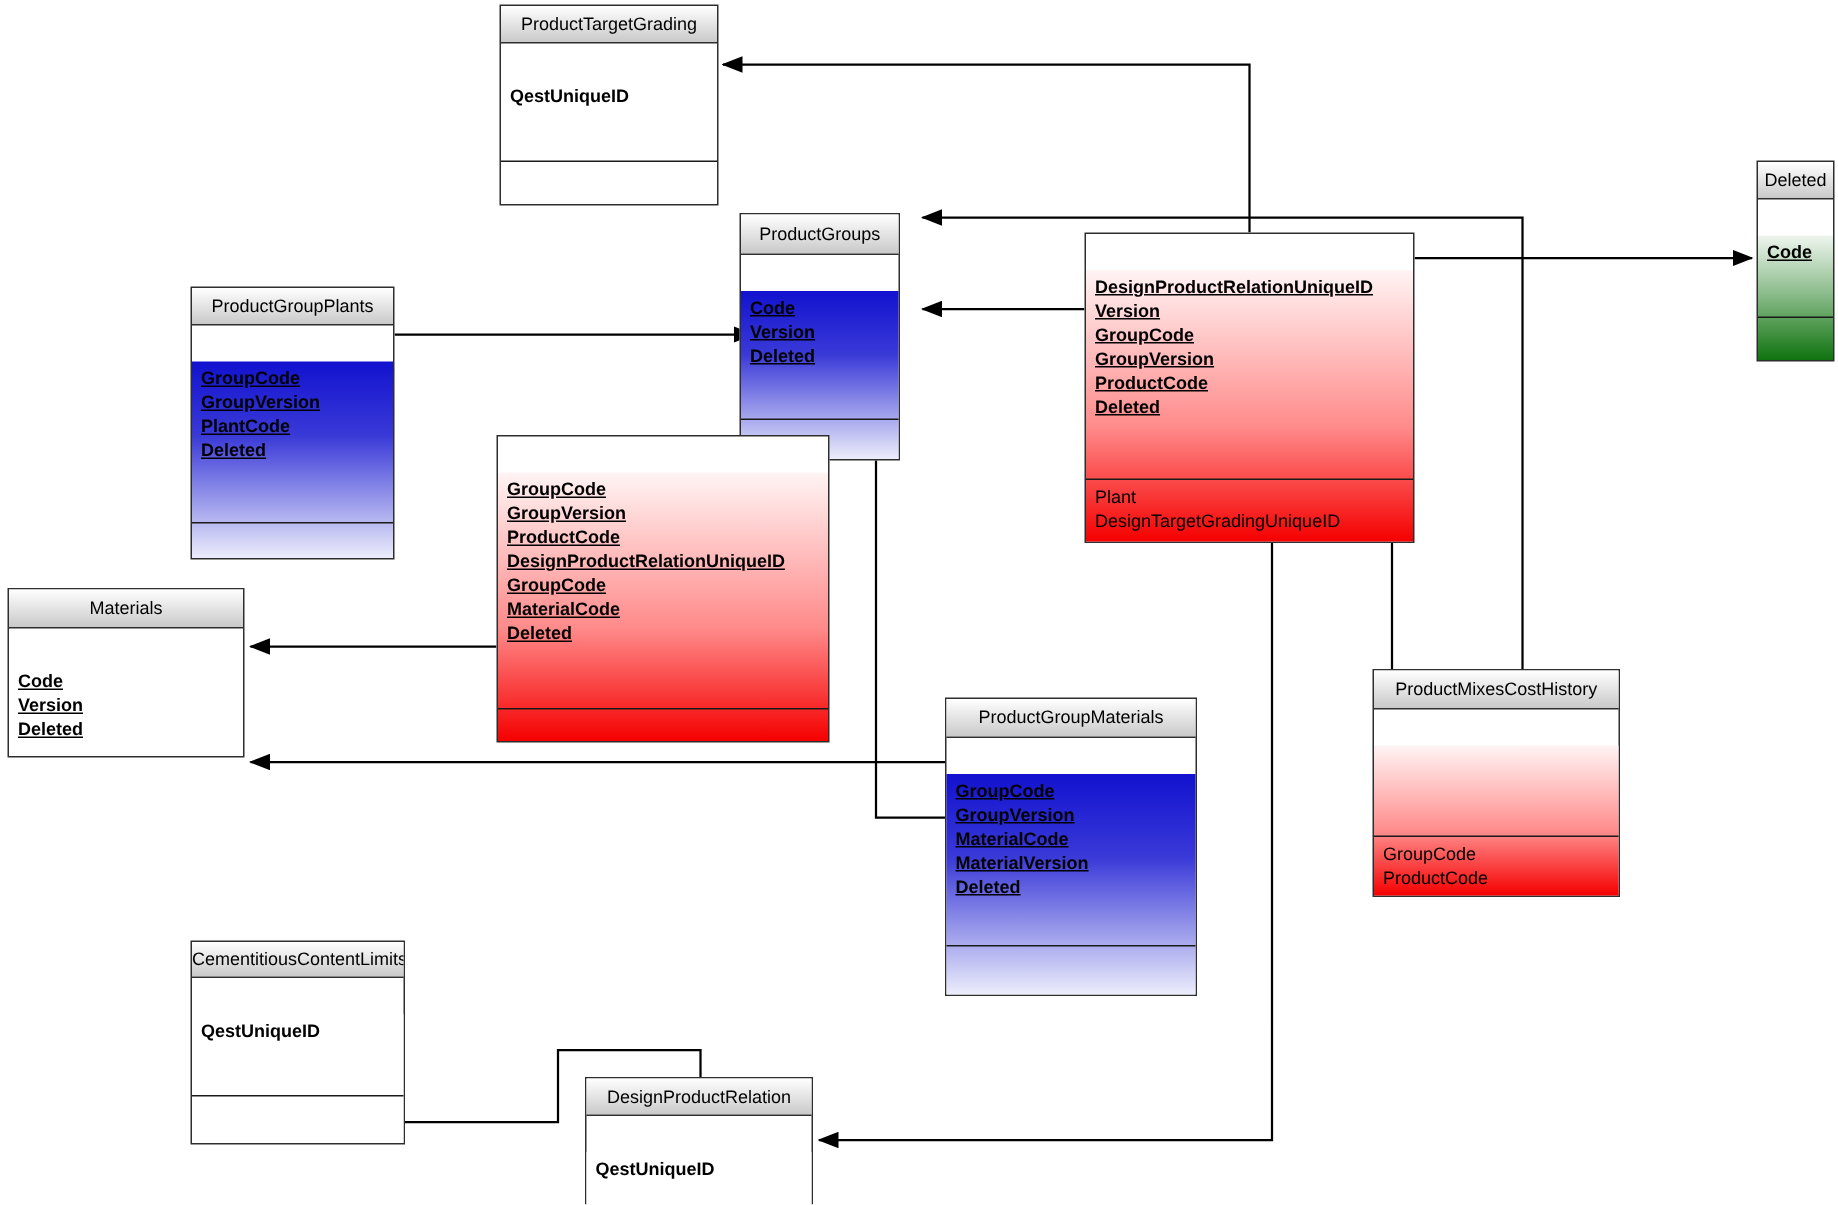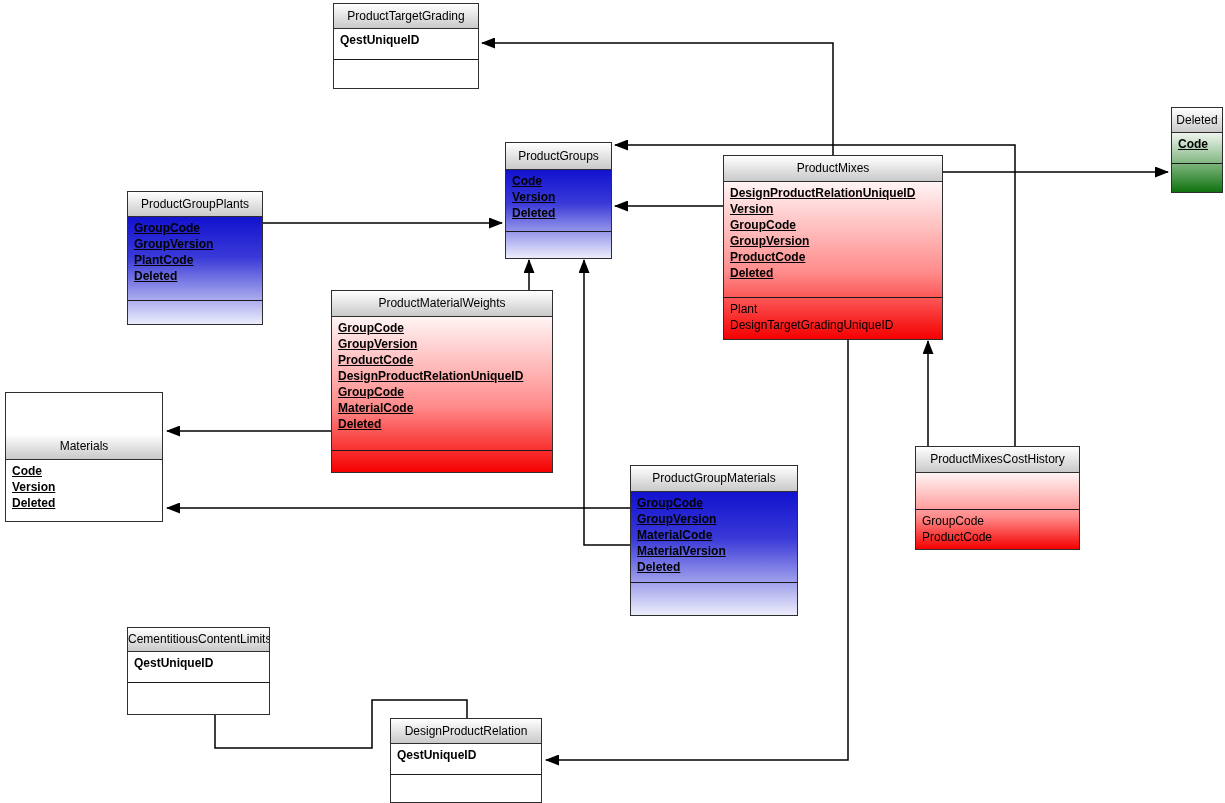--- a/index.html
+++ b/index.html
@@ -31,20 +31,21 @@
     border-bottom: 1px solid #2e2e2e;
     background: linear-gradient(180deg, #ffffff 0%, #c9c9c9 100%);
     white-space: nowrap;
     overflow: hidden;
   }
   .entity-body { position: relative; }
   .entity-section {
     box-sizing: border-box;
     overflow: hidden;
     padding-top: 3px;
+    margin-top: 24px;
   }
   .entity-section + .entity-section { border-top: 1px solid #1a1a1a; }
   .entity-row {
     padding: 0 4px 0 6px;
     line-height: 16px;
     white-space: nowrap;
   }
   .row-key  { font-weight: bold; text-decoration: underline; }
   .row-bold { font-weight: bold; }
   .row-plain { font-weight: normal; }
@@ -83,21 +84,21 @@
     </div>
     <div class="entity" style="left: 1171px; top: 107px; width: 52px;">
       <div class="entity-header" style="height: 24px; line-height: 24px; background: linear-gradient(rgb(255, 255, 255) 0%, rgb(201, 201, 201) 100%);">Deleted</div>
       <div class="entity-body" style="background: linear-gradient(rgb(238, 245, 238) 0%, rgb(143, 190, 143) 45%, rgb(15, 115, 15) 100%);">
         <div class="entity-section" style="height: 30px;">
           <div class="entity-row row-key">Code</div>
         </div>
         <div class="entity-section" style="height: 29px;"></div>
       </div>
     </div>
-    <div class="entity" style="left: 505px; top: 142px; width: 107px;">
+    <div class="entity" style="left: 493px; top: 142px; width: 107px;">
       <div class="entity-header" style="height: 26px; line-height: 26px; background: linear-gradient(rgb(255, 255, 255) 0%, rgb(201, 201, 201) 100%);">ProductGroups</div>
       <div class="entity-body" style="background: linear-gradient(rgb(18, 18, 207) 0%, rgb(58, 58, 216) 38%, rgb(236, 237, 251) 100%);">
         <div class="entity-section" style="height: 61px;">
           <div class="entity-row row-key">Code</div>
           <div class="entity-row row-key">Version</div>
           <div class="entity-row row-key">Deleted</div>
         </div>
         <div class="entity-section" style="height: 27px;"></div>
       </div>
     </div>
@@ -107,53 +108,51 @@
         <div class="entity-section" style="height: 83px;">
           <div class="entity-row row-key">GroupCode</div>
           <div class="entity-row row-key">GroupVersion</div>
           <div class="entity-row row-key">PlantCode</div>
           <div class="entity-row row-key">Deleted</div>
         </div>
         <div class="entity-section" style="height: 24px;"></div>
       </div>
     </div>
     <div class="entity" style="left: 723px; top: 155px; width: 220px;">
-      <div class="entity-header" style="height: 25px; line-height: 25px; background: linear-gradient(rgb(255, 255, 255) 0%, rgb(201, 201, 201) 100%);">ProductMixes</div>
       <div class="entity-body" style="background: linear-gradient(rgb(255, 244, 244) 0%, rgb(255, 138, 138) 58%, rgb(245, 0, 0) 100%);">
         <div class="entity-section" style="height: 115px;">
           <div class="entity-row row-key">DesignProductRelationUniqueID</div>
           <div class="entity-row row-key">Version</div>
           <div class="entity-row row-key">GroupCode</div>
           <div class="entity-row row-key">GroupVersion</div>
           <div class="entity-row row-key">ProductCode</div>
           <div class="entity-row row-key">Deleted</div>
         </div>
         <div class="entity-section" style="height: 42px;">
           <div class="entity-row row-plain">Plant</div>
           <div class="entity-row row-plain">DesignTargetGradingUniqueID</div>
         </div>
       </div>
     </div>
     <div class="entity" style="left: 331px; top: 290px; width: 222px;">
-      <div class="entity-header" style="height: 25px; line-height: 25px; background: linear-gradient(rgb(255, 255, 255) 0%, rgb(201, 201, 201) 100%);">ProductMaterialWeights</div>
       <div class="entity-body" style="background: linear-gradient(rgb(255, 244, 244) 0%, rgb(255, 138, 138) 58%, rgb(245, 0, 0) 100%);">
         <div class="entity-section" style="height: 133px;">
           <div class="entity-row row-key">GroupCode</div>
           <div class="entity-row row-key">GroupVersion</div>
           <div class="entity-row row-key">ProductCode</div>
           <div class="entity-row row-key">DesignProductRelationUniqueID</div>
           <div class="entity-row row-key">GroupCode</div>
           <div class="entity-row row-key">MaterialCode</div>
           <div class="entity-row row-key">Deleted</div>
         </div>
         <div class="entity-section" style="height: 22px;"></div>
       </div>
     </div>
     <div class="entity" style="left: 5px; top: 392px; width: 158px;">
-      <div class="entity-header" style="height: 25px; line-height: 25px; background: linear-gradient(rgb(255, 255, 255) 0%, rgb(201, 201, 201) 100%); margin-top: 41px;">Materials</div>
+      <div class="entity-header" style="height: 25px; line-height: 25px; background: linear-gradient(rgb(255, 255, 255) 0%, rgb(201, 201, 201) 100%);">Materials</div>
       <div class="entity-body" style="background: linear-gradient(rgb(255, 255, 255) 0%, rgb(255, 255, 255) 50%, rgb(255, 255, 255) 100%);">
         <div class="entity-section" style="height: 61px;">
           <div class="entity-row row-key">Code</div>
           <div class="entity-row row-key">Version</div>
           <div class="entity-row row-key">Deleted</div>
         </div>
       </div>
     </div>
     <div class="entity" style="left: 630px; top: 465px; width: 168px;">
       <div class="entity-header" style="height: 25px; line-height: 25px; background: linear-gradient(rgb(255, 255, 255) 0%, rgb(201, 201, 201) 100%);">ProductGroupMaterials</div>

